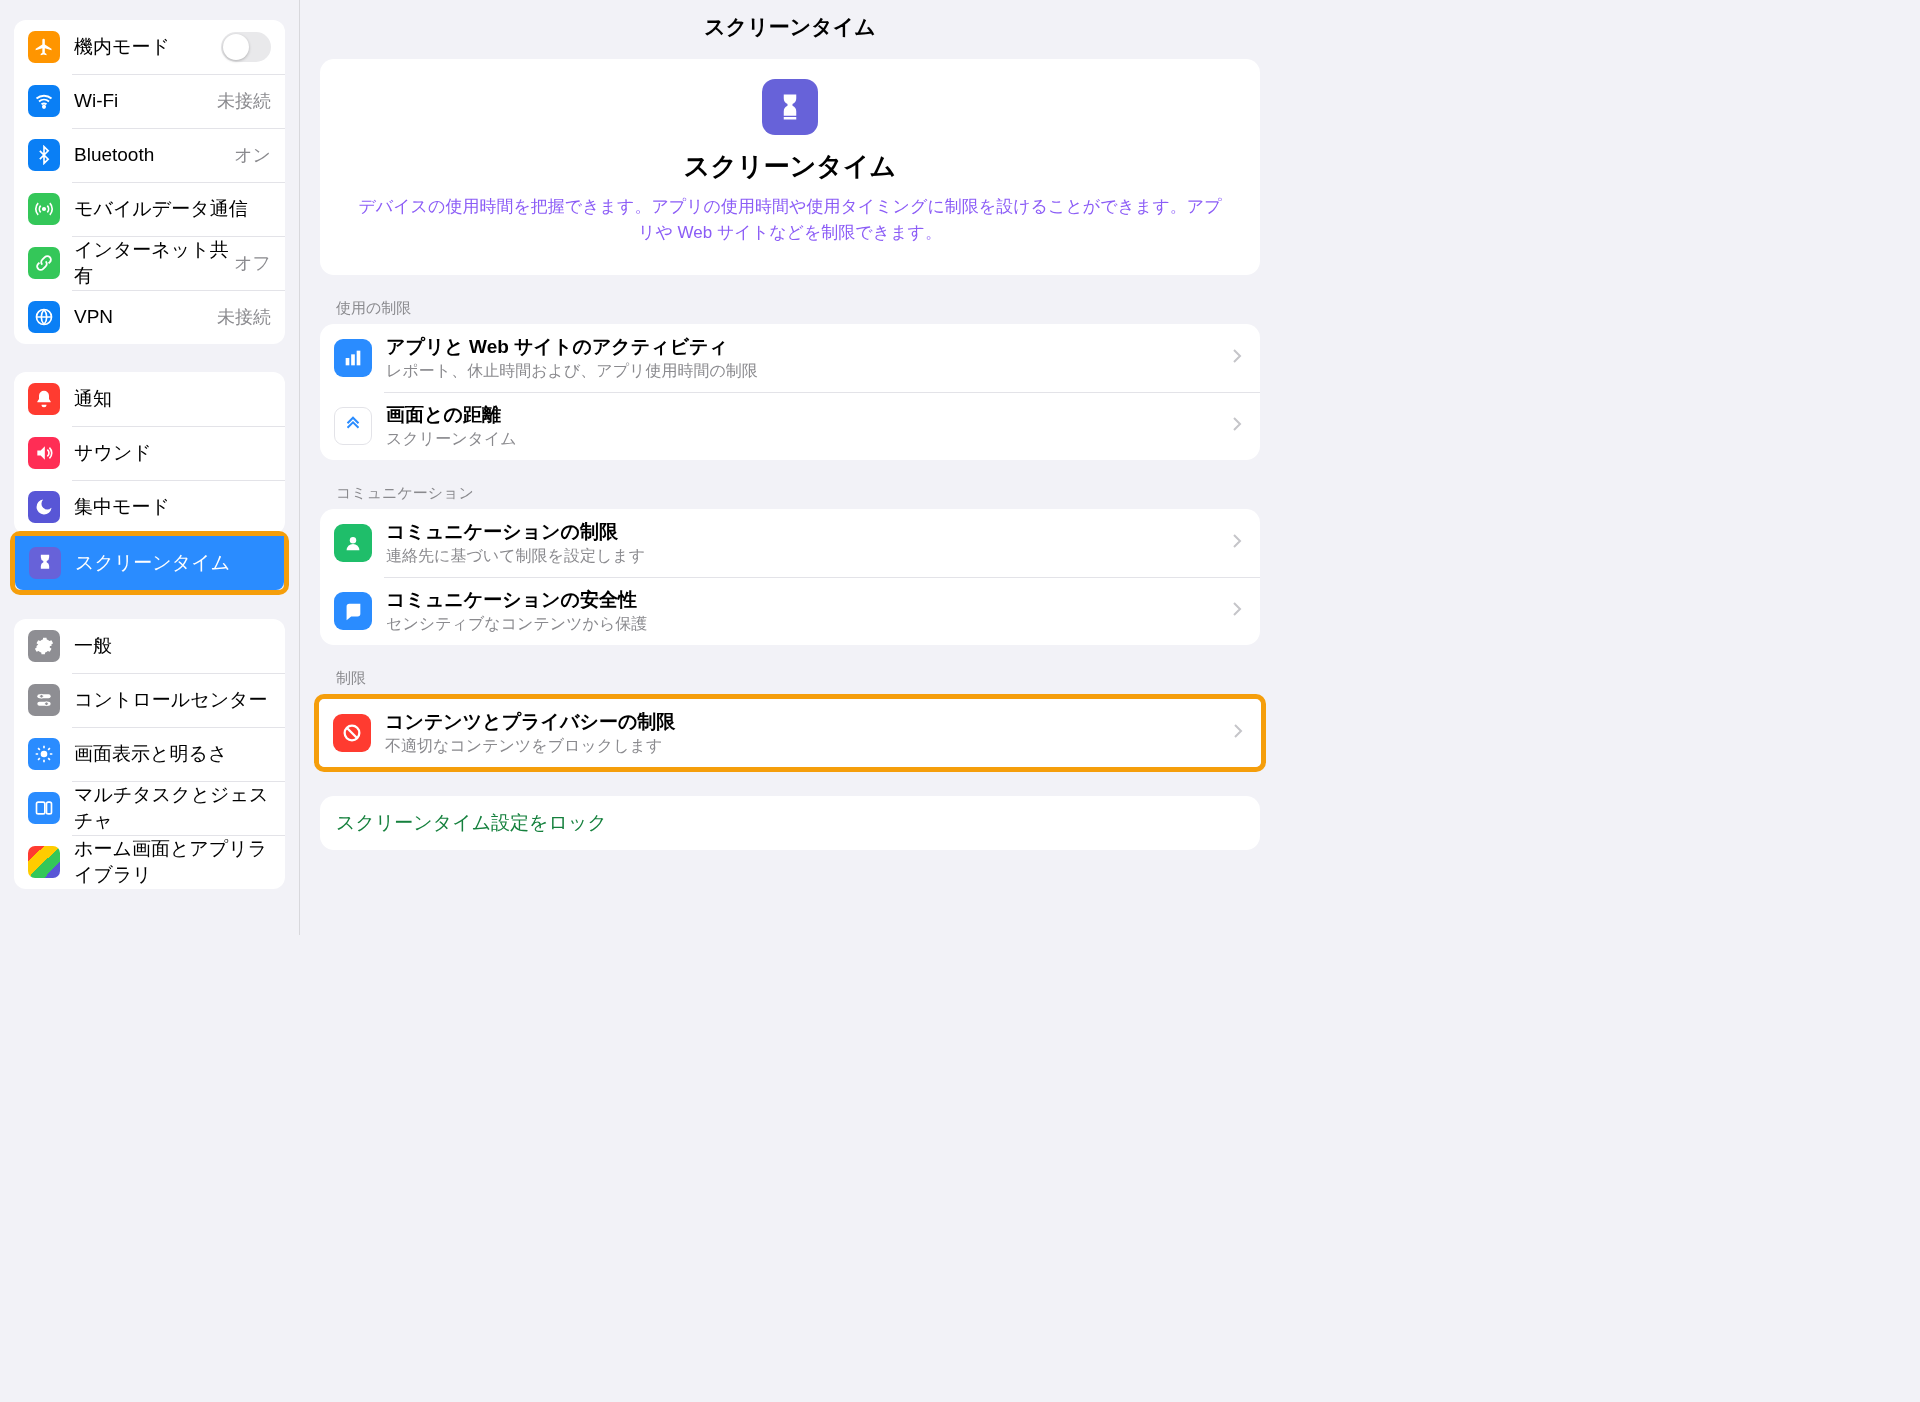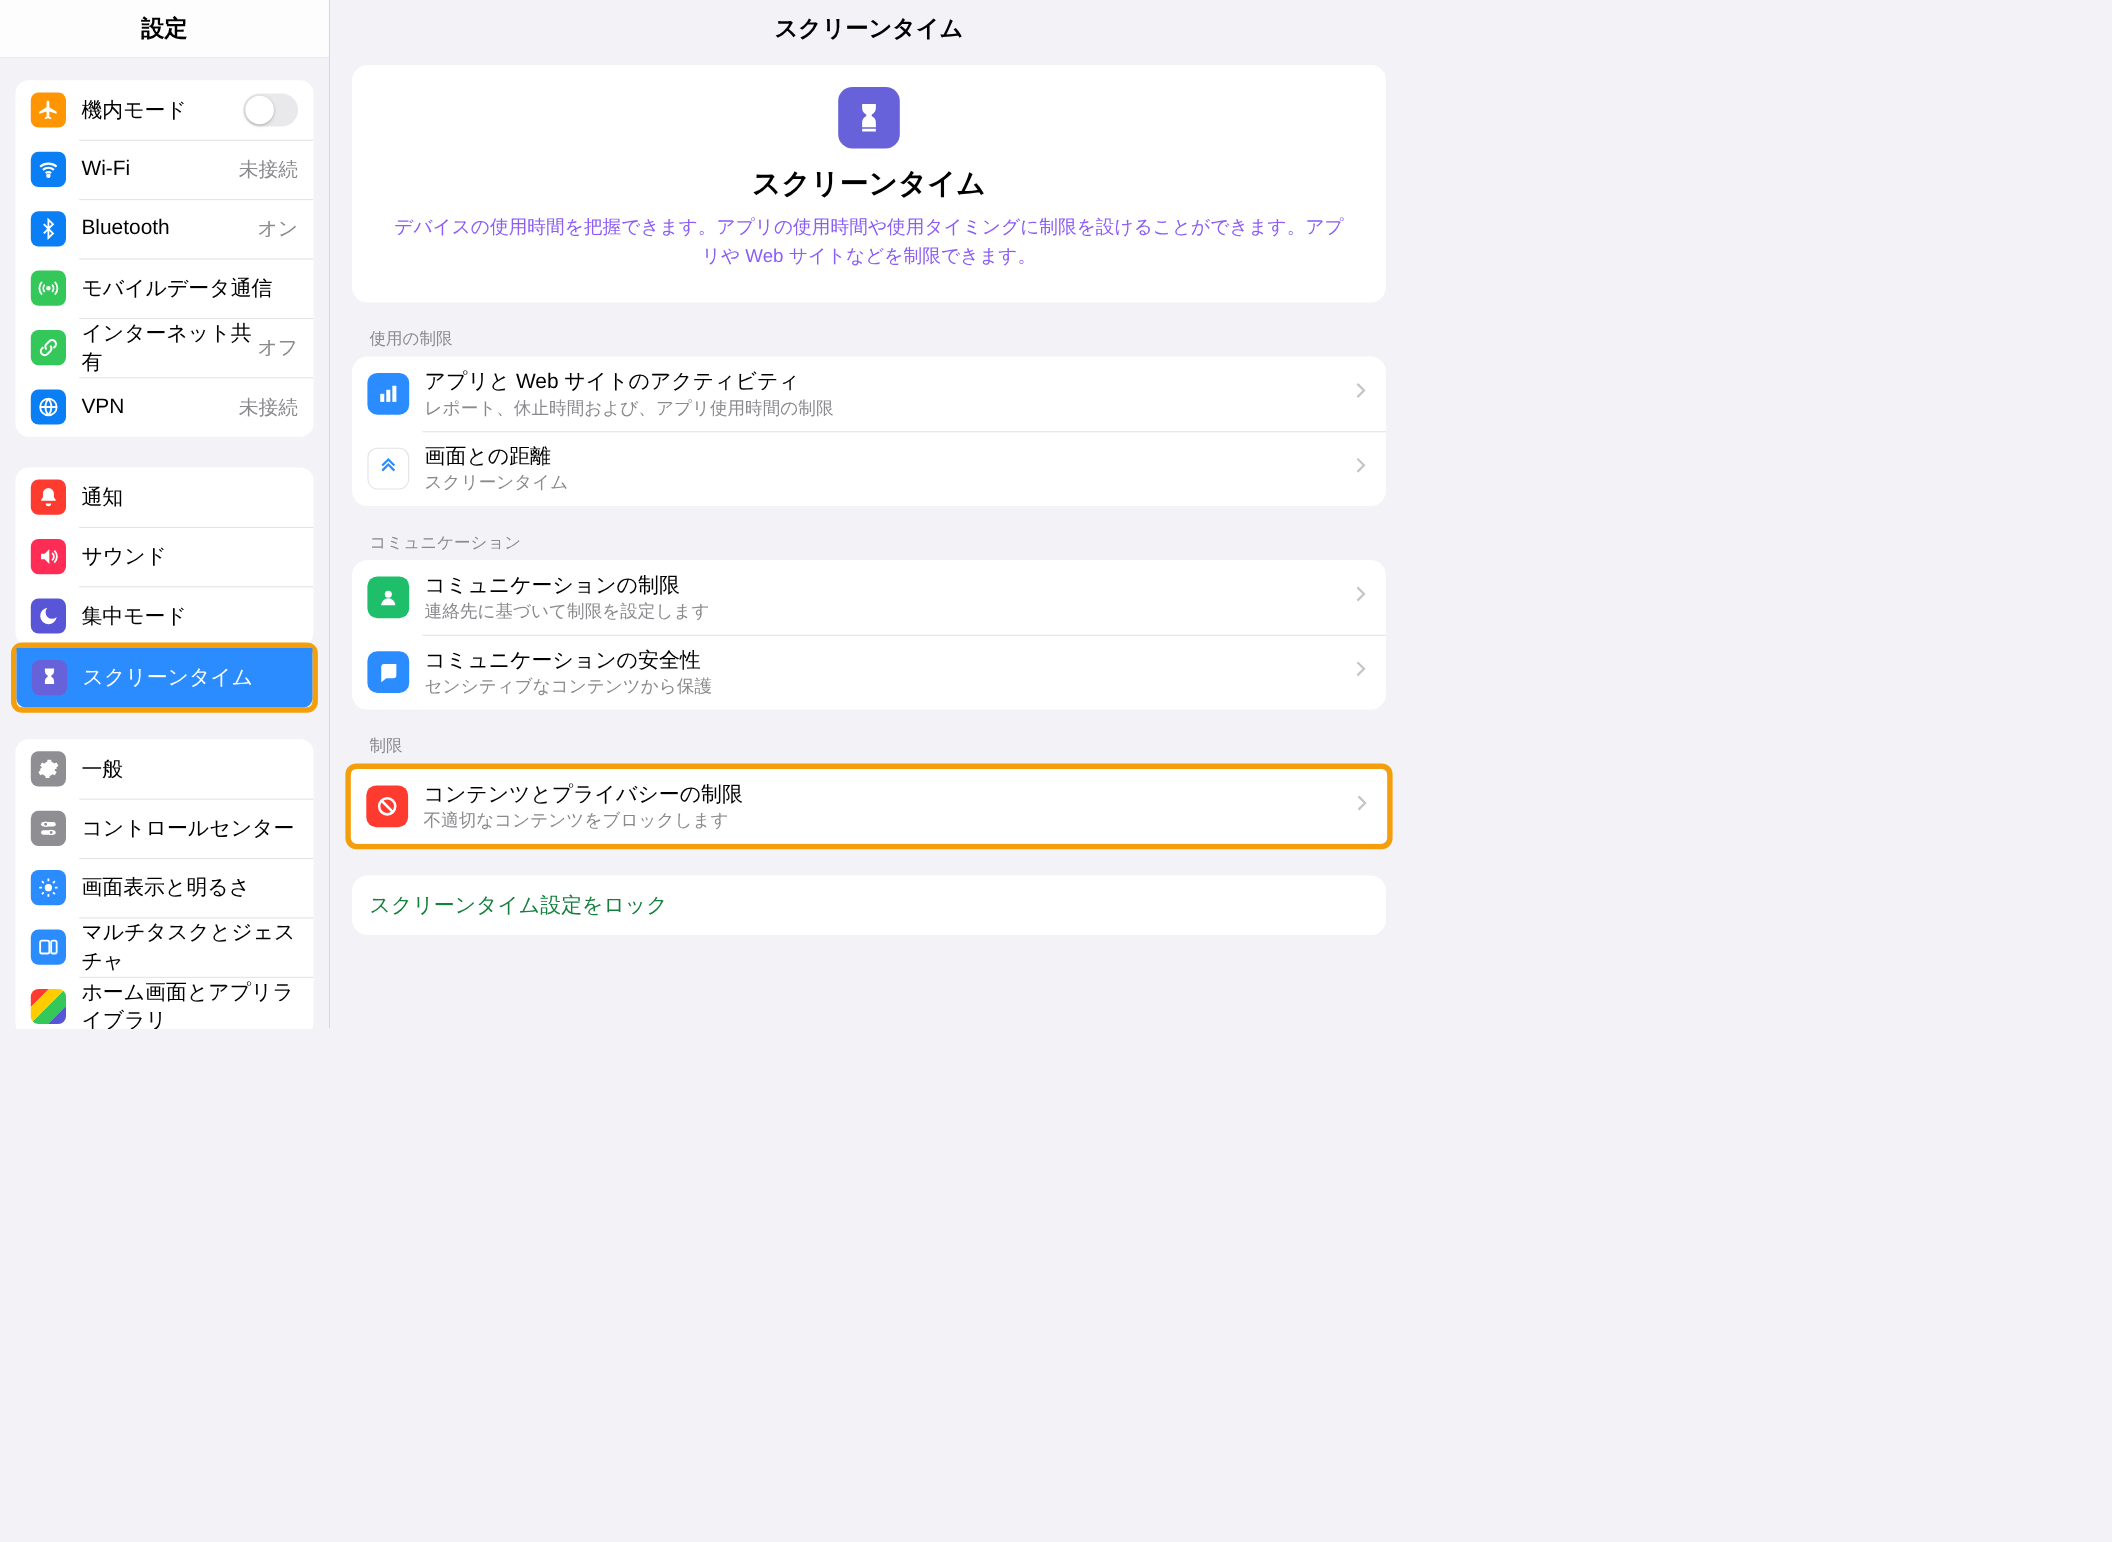--- a/index.html
+++ b/index.html
@@ -179,21 +179,21 @@
     flex: 0 0 38px;
     display: flex;
     align-items: center;
     justify-content: center;
     color: #fff;
   }
   .dt-icon svg { width: 22px; height: 22px; }
   .dt-texts { flex: 1; }
   .dt-title {
     font-size: 19px;
-    font-weight: 400;
+    font-weight: 700;
   }
   .dt-sub {
     font-size: 16px;
     color: #8a8a8e;
     margin-top: 1px;
   }
   .chevron {
     color: #c5c5c9;
     flex: 0 0 14px;
   }
@@ -232,21 +232,20 @@
   .multiapp {
     background: linear-gradient(135deg,#ff3b30 0 25%,#ffcc00 25% 50%,#34c759 50% 75%,#5856d6 75% 100%);
   }
 </style>
 </head>
 <body>
 
 <div class="app">
 
   <div class="sidebar">
-    <div class="sidebar-title">設定</div>
 
     <div class="sb-group">
       <div class="sb-row">
         <div class="sb-icon bg-orange">
           <svg viewBox="0 0 24 24" fill="currentColor">
               <path d="M21 16v-2l-8-5V3.5a1.5 1.5 0 0 0-3 0V9l-8 5v2l8-2.5V19l-2 1.5V22l3.5-1L15 22v-1.5L13 19v-5.5l8 2.5z"></path>
             </svg>
         </div>
         <div class="sb-label">機内モード</div>
         <div class="sb-toggle"></div>

